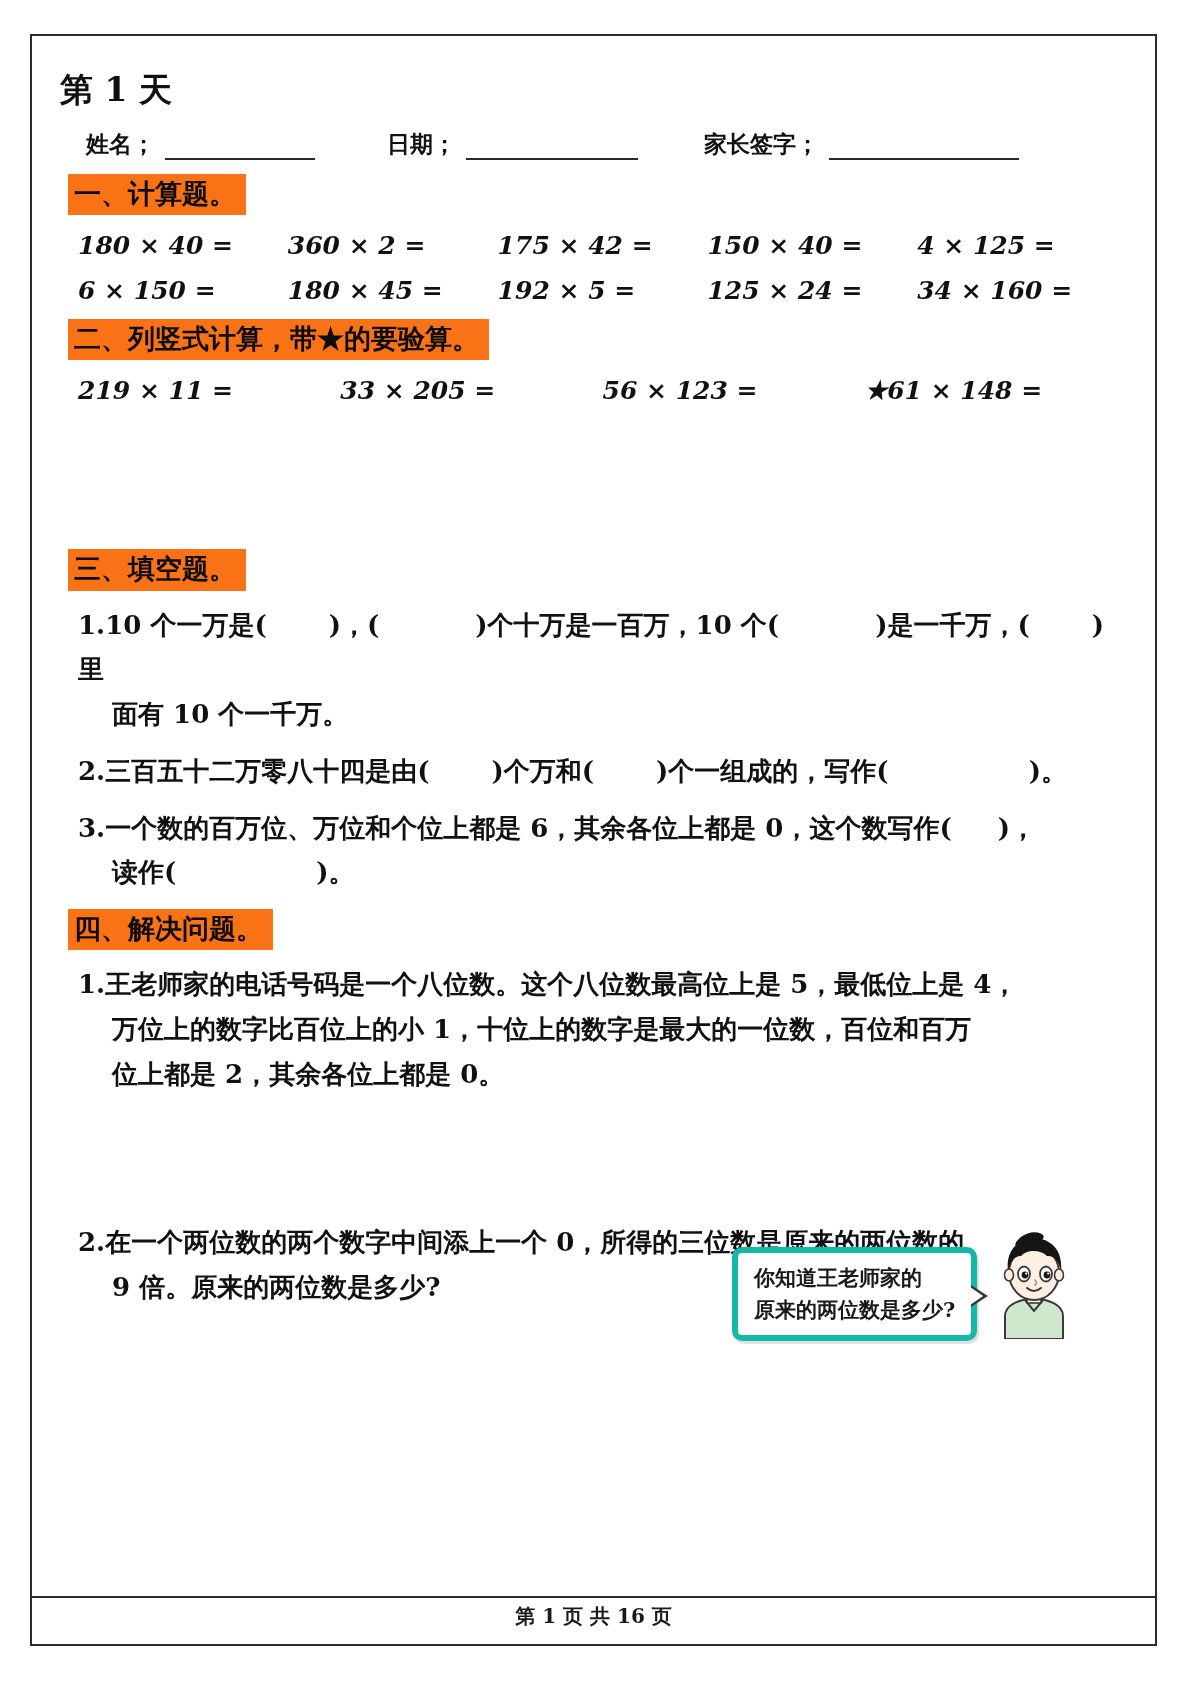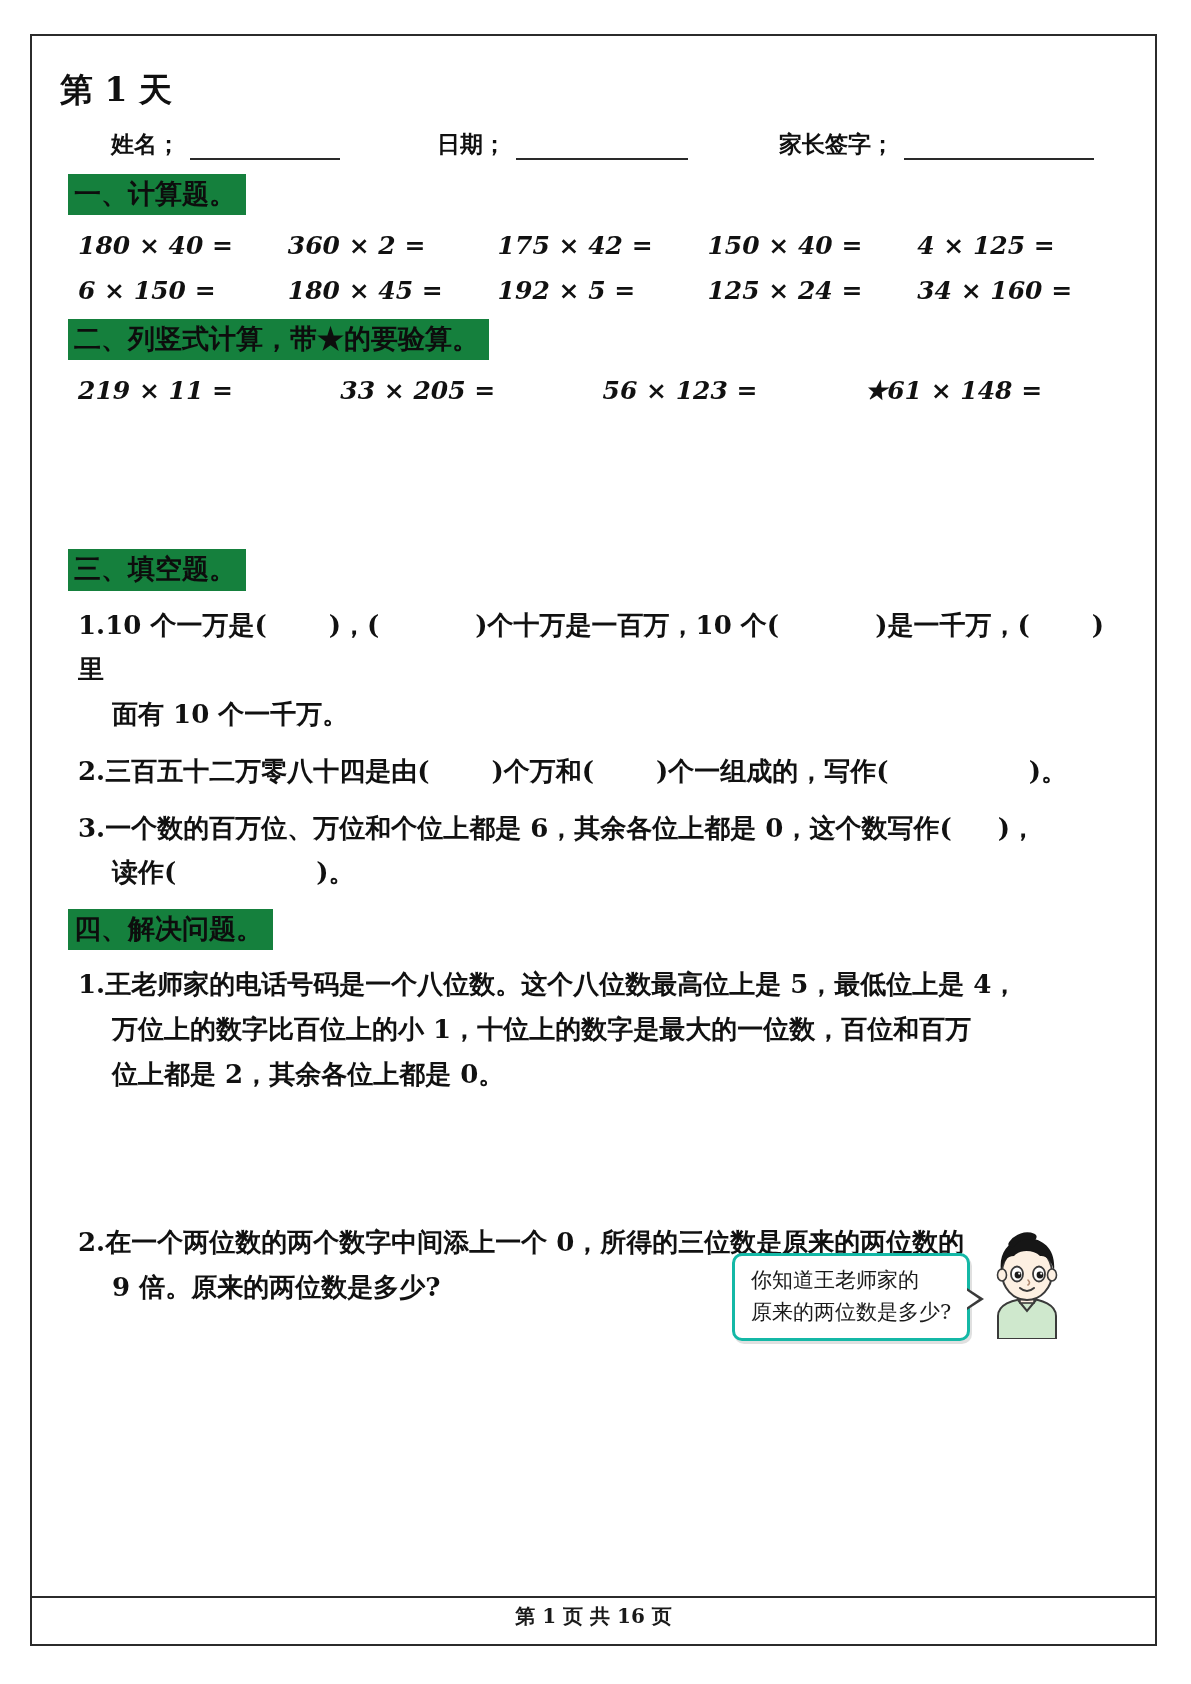--- a/index.html
+++ b/index.html
@@ -60,37 +60,37 @@
     display: flex;
     align-items: flex-end;
     margin: 16px 0 6px 0;
     padding: 0 18px 0 26px;
     font-size: 23px;
     font-weight: bold;
     color: #101010;
     font-family: "DejaVu Serif", "Liberation Serif", serif;
   }
   .infofield { display: flex; align-items: flex-end; }
-  .infofield .lbl { white-space: nowrap; margin-left: 25px; }
+  .infofield .lbl { white-space: nowrap; }
   .infofield .rule {
     display: inline-block;
     border-bottom: 2px solid #2a2a2a;
     margin-left: 10px;
     height: 20px;
   }
   .rule-name { width: 150px; }
   .rule-date { width: 172px; }
   .rule-sign { width: 190px; }
   .sp1 { width: 72px; }
   .sp2 { width: 66px; }
 
   
   .sec {
     display: inline-block;
-    background: #15803d;
+    background: #f97316;
     color: #0d0d0d;
     font-size: 27px;
     font-weight: bold;
     padding: 5px 10px 6px 6px;
     line-height: 1.12;
     font-family: "DejaVu Serif", "Liberation Serif", serif;
   }
   .sec-wrap { margin: 14px 0 4px 0; padding-left: 8px; }
 
   
@@ -126,26 +126,26 @@
   
   .bubblewrap {
     position: absolute;
     left: 700px;
     top: 1195px;
     display: flex;
     align-items: flex-end;
   }
   .bubble {
     position: relative;
-    border: 3px solid #14b8a6;
+    border: 6px solid #14b8a6;
     border-radius: 10px;
     background: #fff;
     padding: 9px 16px 10px 16px;
     font-size: 21px;
-    font-weight: normal;
+    font-weight: bold;
     line-height: 1.5;
     color: #1a1a1a;
     font-family: "DejaVu Serif", "Liberation Serif", serif;
     box-shadow: 2px 3px 0 rgba(0,0,0,0.12);
   }
   .bubble .bl { display: block; white-space: nowrap; }
   .bubble:after {
     content: "";
     position: absolute;
     right: -17px;

